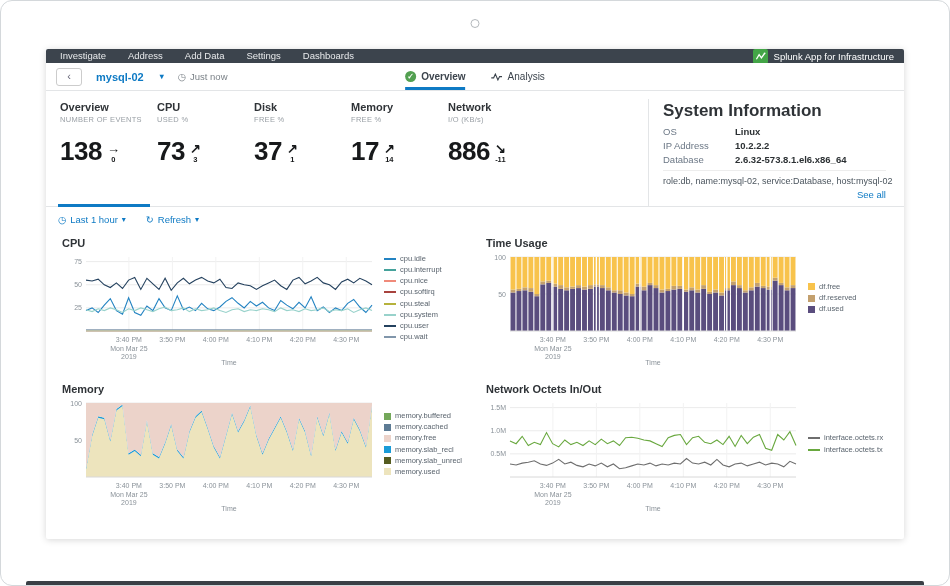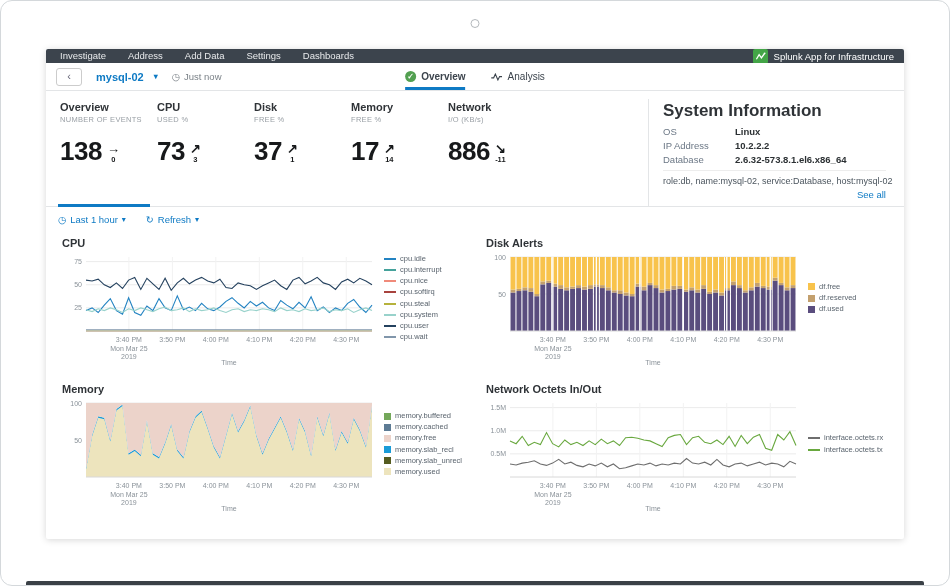--- a/index.html
+++ b/index.html
@@ -12,21 +12,21 @@
   
   .nav{height:14px;background:var(--navbg);display:flex;align-items:center;padding:0 10px;border-radius:2px 2px 0 0;}
   .nav-item{color:#e8eaec;font-size:9.5px;padding:0 11px;cursor:pointer;line-height:26px;}
   .nav-item:first-child{padding-left:4px;}
   .brand{margin-left:auto;display:flex;align-items:center;gap:6px;}
   .brand-icon{width:15px;height:15px;background:#43a547;border-radius:2px;display:flex;align-items:center;justify-content:center;}
   .brand-title{color:#fff;font-size:9.5px;}
   
   .subheader{position:relative;height:28px;border-bottom:1px solid #e3e5e7;display:flex;align-items:center;padding:0 10px;gap:14px;background:#fff;}
   .back-btn{width:26px;height:18px;border:1px solid #ccc;border-radius:3px;display:flex;align-items:center;justify-content:center;color:#667;font-size:11px;line-height:1;background:#fff;cursor:pointer;}
-  .entity{color:var(--accent);font-size:11px;font-weight:bold;display:flex;gap:10px;align-items:center;cursor:pointer;}
+  .entity{color:var(--accent);font-size:11px;font-weight:bold;display:flex;gap:16px;align-items:center;cursor:pointer;}
   .freshness{color:#7b8288;font-size:9.5px;display:flex;gap:4px;align-items:center;}
   .tabs{position:absolute;left:50%;transform:translateX(-50%);height:100%;display:flex;gap:26px;}
   .tab{display:flex;align-items:center;gap:5px;font-size:10px;color:#3c444d;border-bottom:3px solid transparent;padding-top:3px;cursor:pointer;}
   .tab.active{border-bottom-color:var(--accent);font-weight:bold;}
   .check-dot{width:11px;height:11px;border-radius:50%;background:var(--green);color:#fff;font-size:8px;display:flex;align-items:center;justify-content:center;line-height:1;}
   
   .kpi-row{display:flex;padding:8px 14px 0 12px;border-bottom:1px solid #e3e5e7;min-height:94px;}
   .tile{width:97px;position:relative;padding:2px 0 10px 2px;cursor:pointer;}
   .tile-title{font-size:11px;font-weight:bold;color:#2f3337;}
   .tile-sub{font-size:7.5px;color:#9aa0a6;letter-spacing:.3px;margin-top:2px;}
@@ -265,21 +265,21 @@
                 <span>cpu.user</span>
               </div>
               <div class="legend-row">
                 <span class="swatch line" style="background: rgb(129, 150, 171);"></span>
                 <span>cpu.wait</span>
               </div>
             </div>
         </div>
       </div>
       <div class="panel">
-        <div class="chart-title">Disk Alerts</div>
+        <div class="chart-title">Time Usage</div>
         <div class="chart-body">
           <div class="plot"><svg viewBox="0 0 322 118" width="322" height="118">
                 <line x1="28" x2="314" y1="45" y2="45" stroke="#ebebeb" stroke-width="1"></line>
                 <text x="24" y="47.5" text-anchor="end" font-size="7" fill="#8a9299">50</text>
                 <line x1="28" x2="314" y1="8" y2="8" stroke="#ebebeb" stroke-width="1"></line>
                 <text x="24" y="10.5" text-anchor="end" font-size="7" fill="#8a9299">100</text>
                 <g>
                   <rect x="28.54" y="43.52" width="4.89" height="38.48" fill="#5a4d7e"></rect>
                   <rect x="34.49" y="42.04" width="4.89" height="39.96" fill="#5a4d7e"></rect>
                   <rect x="40.45" y="41.30" width="4.89" height="40.70" fill="#5a4d7e"></rect>

